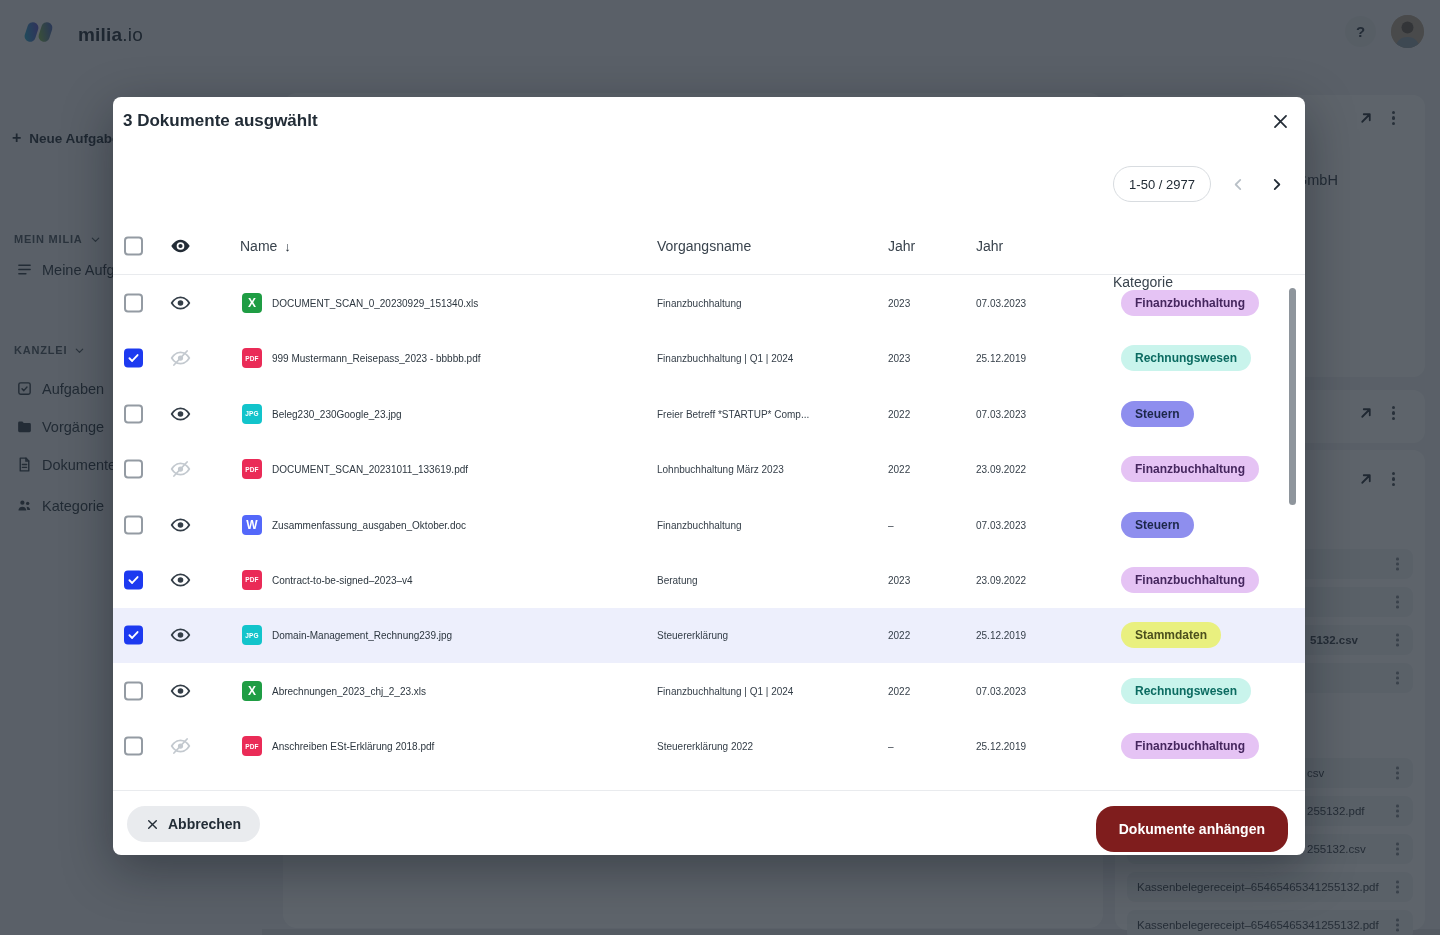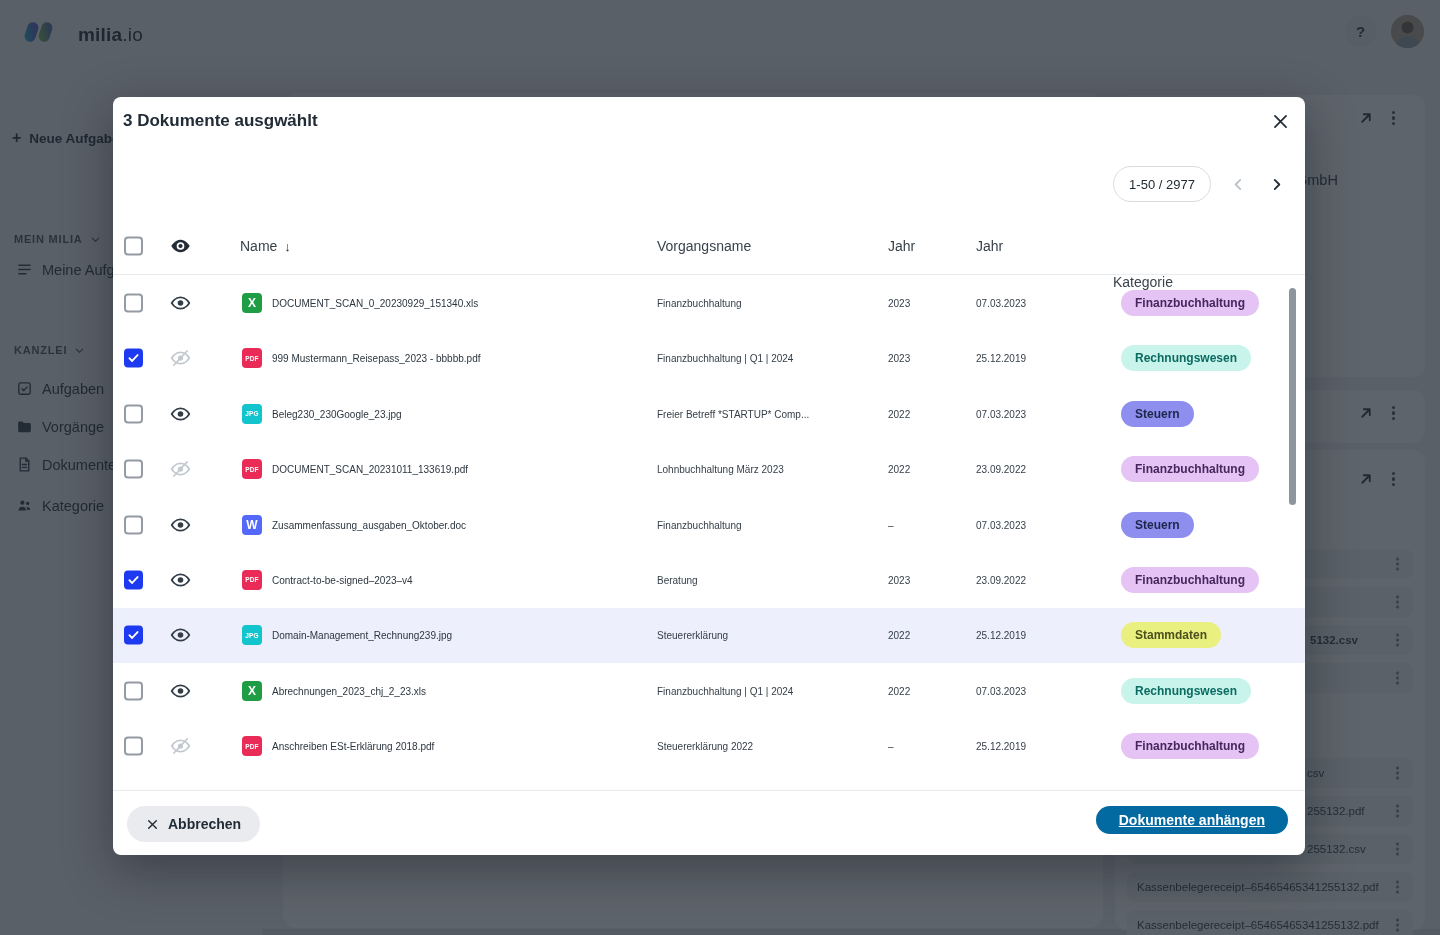--- a/index.html
+++ b/index.html
@@ -84,23 +84,23 @@
   .thead .cb { top:50%; }
   .head-eye { position:absolute; left:57px; top:50%; transform:translateY(-50%); width:21px; height:21px;
               display:flex; align-items:center; justify-content:center; }
 
   .scroll-thumb { position:absolute; left:1176px; top:191px; width:7px; height:217px; border-radius:4px; background:#8e959c; }
 
   .m-footer { position:absolute; left:0; top:693px; width:100%; height:65px; border-top:1px solid #e9ebee; }
   .btn-cancel { position:absolute; left:14px; top:15px; height:36px; border-radius:18px; background:#e9ebee;
                 display:flex; align-items:center; gap:9px; padding:0 19px; font-size:14px; font-weight:600;
                 color:#222c36; cursor:pointer; }
-  .btn-attach { position:absolute; right:17px; top:15px; height:28px; border-radius:18px; background:#0369a1;
+  .btn-attach { position:absolute; right:17px; top:15px; height:46px; border-radius:18px; background:#7f1d1d;
                 display:flex; align-items:center; padding:0 23px; font-size:14px; font-weight:600;
-                color:#ffffff; cursor:pointer;text-decoration:underline; }
+                color:#ffffff; cursor:pointer; }
 </style>
 </head>
 <body>
 
 <div class="canvas">
 
   <div class="bg-el brand">
     <svg width="30" height="28" viewBox="0 0 30 28">
       <defs>
         <linearGradient id="lg1" x1="0" y1="1" x2="1" y2="0">

